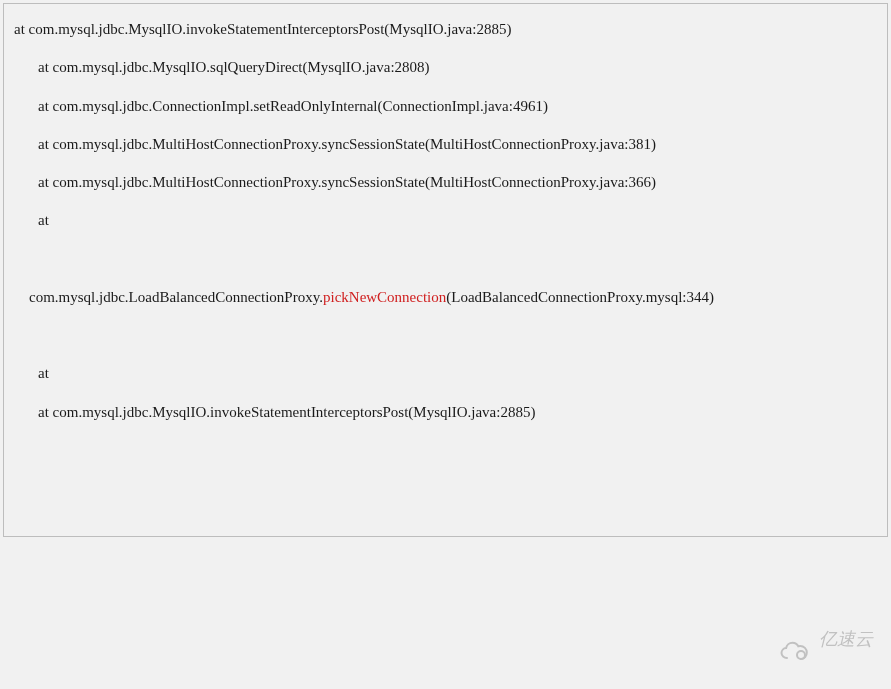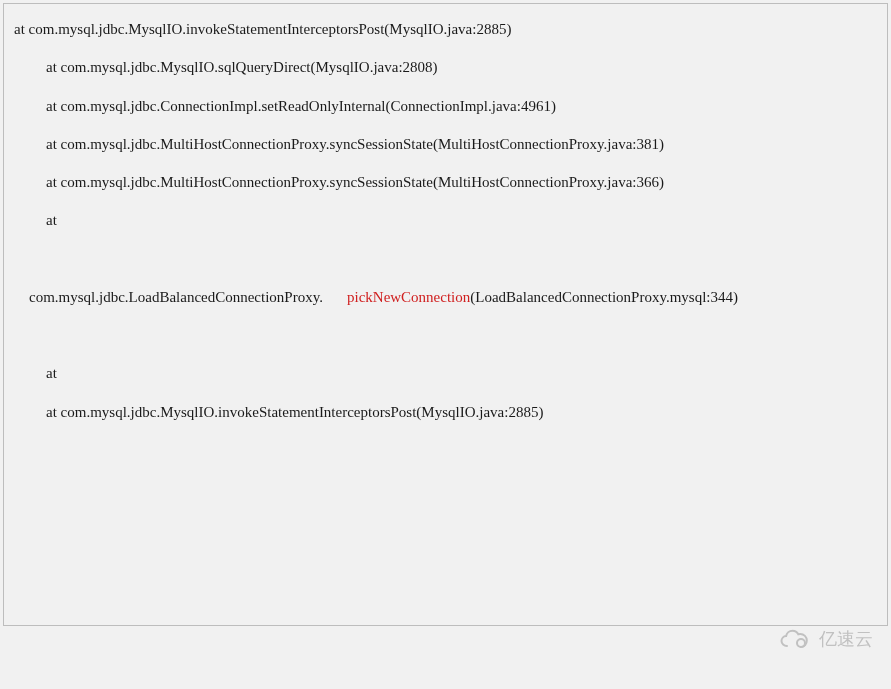--- a/index.html
+++ b/index.html
@@ -14,46 +14,47 @@
     font-family: "Times New Roman", Times, serif;
     font-size: 15px;
     color: #1a1a1a;
     line-height: 2.55;
     position: relative;
   }
   .container {
     border: 1px solid #bdbdbd;
     box-sizing: border-box;
     width: 885px;
-    height: 623px;
+    height: 534px;
     margin: 3px;
     padding: 6px 10px 10px 10px;
     overflow: hidden;
   }
   .line {
     white-space: pre-wrap;
     word-break: break-all;
   }
   .l-first { margin-left: 0; }
-  .l-indent { margin-left: 32px; }
+  .l-indent { margin-left: 24px; }
   .l-root { margin-left: 0; }
-  .hl { color: #d02020; margin-left: 24px; }
+  .hl { color: #d02020; }
   .watermark {
     position: absolute;
     right: 18px;
     bottom: 26px;
     display: flex;
-    align-items: center;
+    align-items: flex-end;
     gap: 6px;
     color: #bcbcbc;
     font-family: "Microsoft YaHei", Arial, sans-serif;
     font-size: 18px;
     font-weight: 400;
     opacity: 0.9;
     pointer-events: none;
+    font-style: italic;
   }
   .watermark svg { display: block; }
 </style>
 </head>
 <body>
 
 <div class="container">
   <div class="line l-first">at com.mysql.jdbc.MysqlIO.invokeStatementInterceptorsPost(MysqlIO.java:2885)</div>
   <div class="line l-indent">at com.mysql.jdbc.MysqlIO.sqlQueryDirect(MysqlIO.java:2808)</div>
   <div class="line l-indent">at com.mysql.jdbc.ConnectionImpl.setReadOnlyInternal(ConnectionImpl.java:4961)</div>

